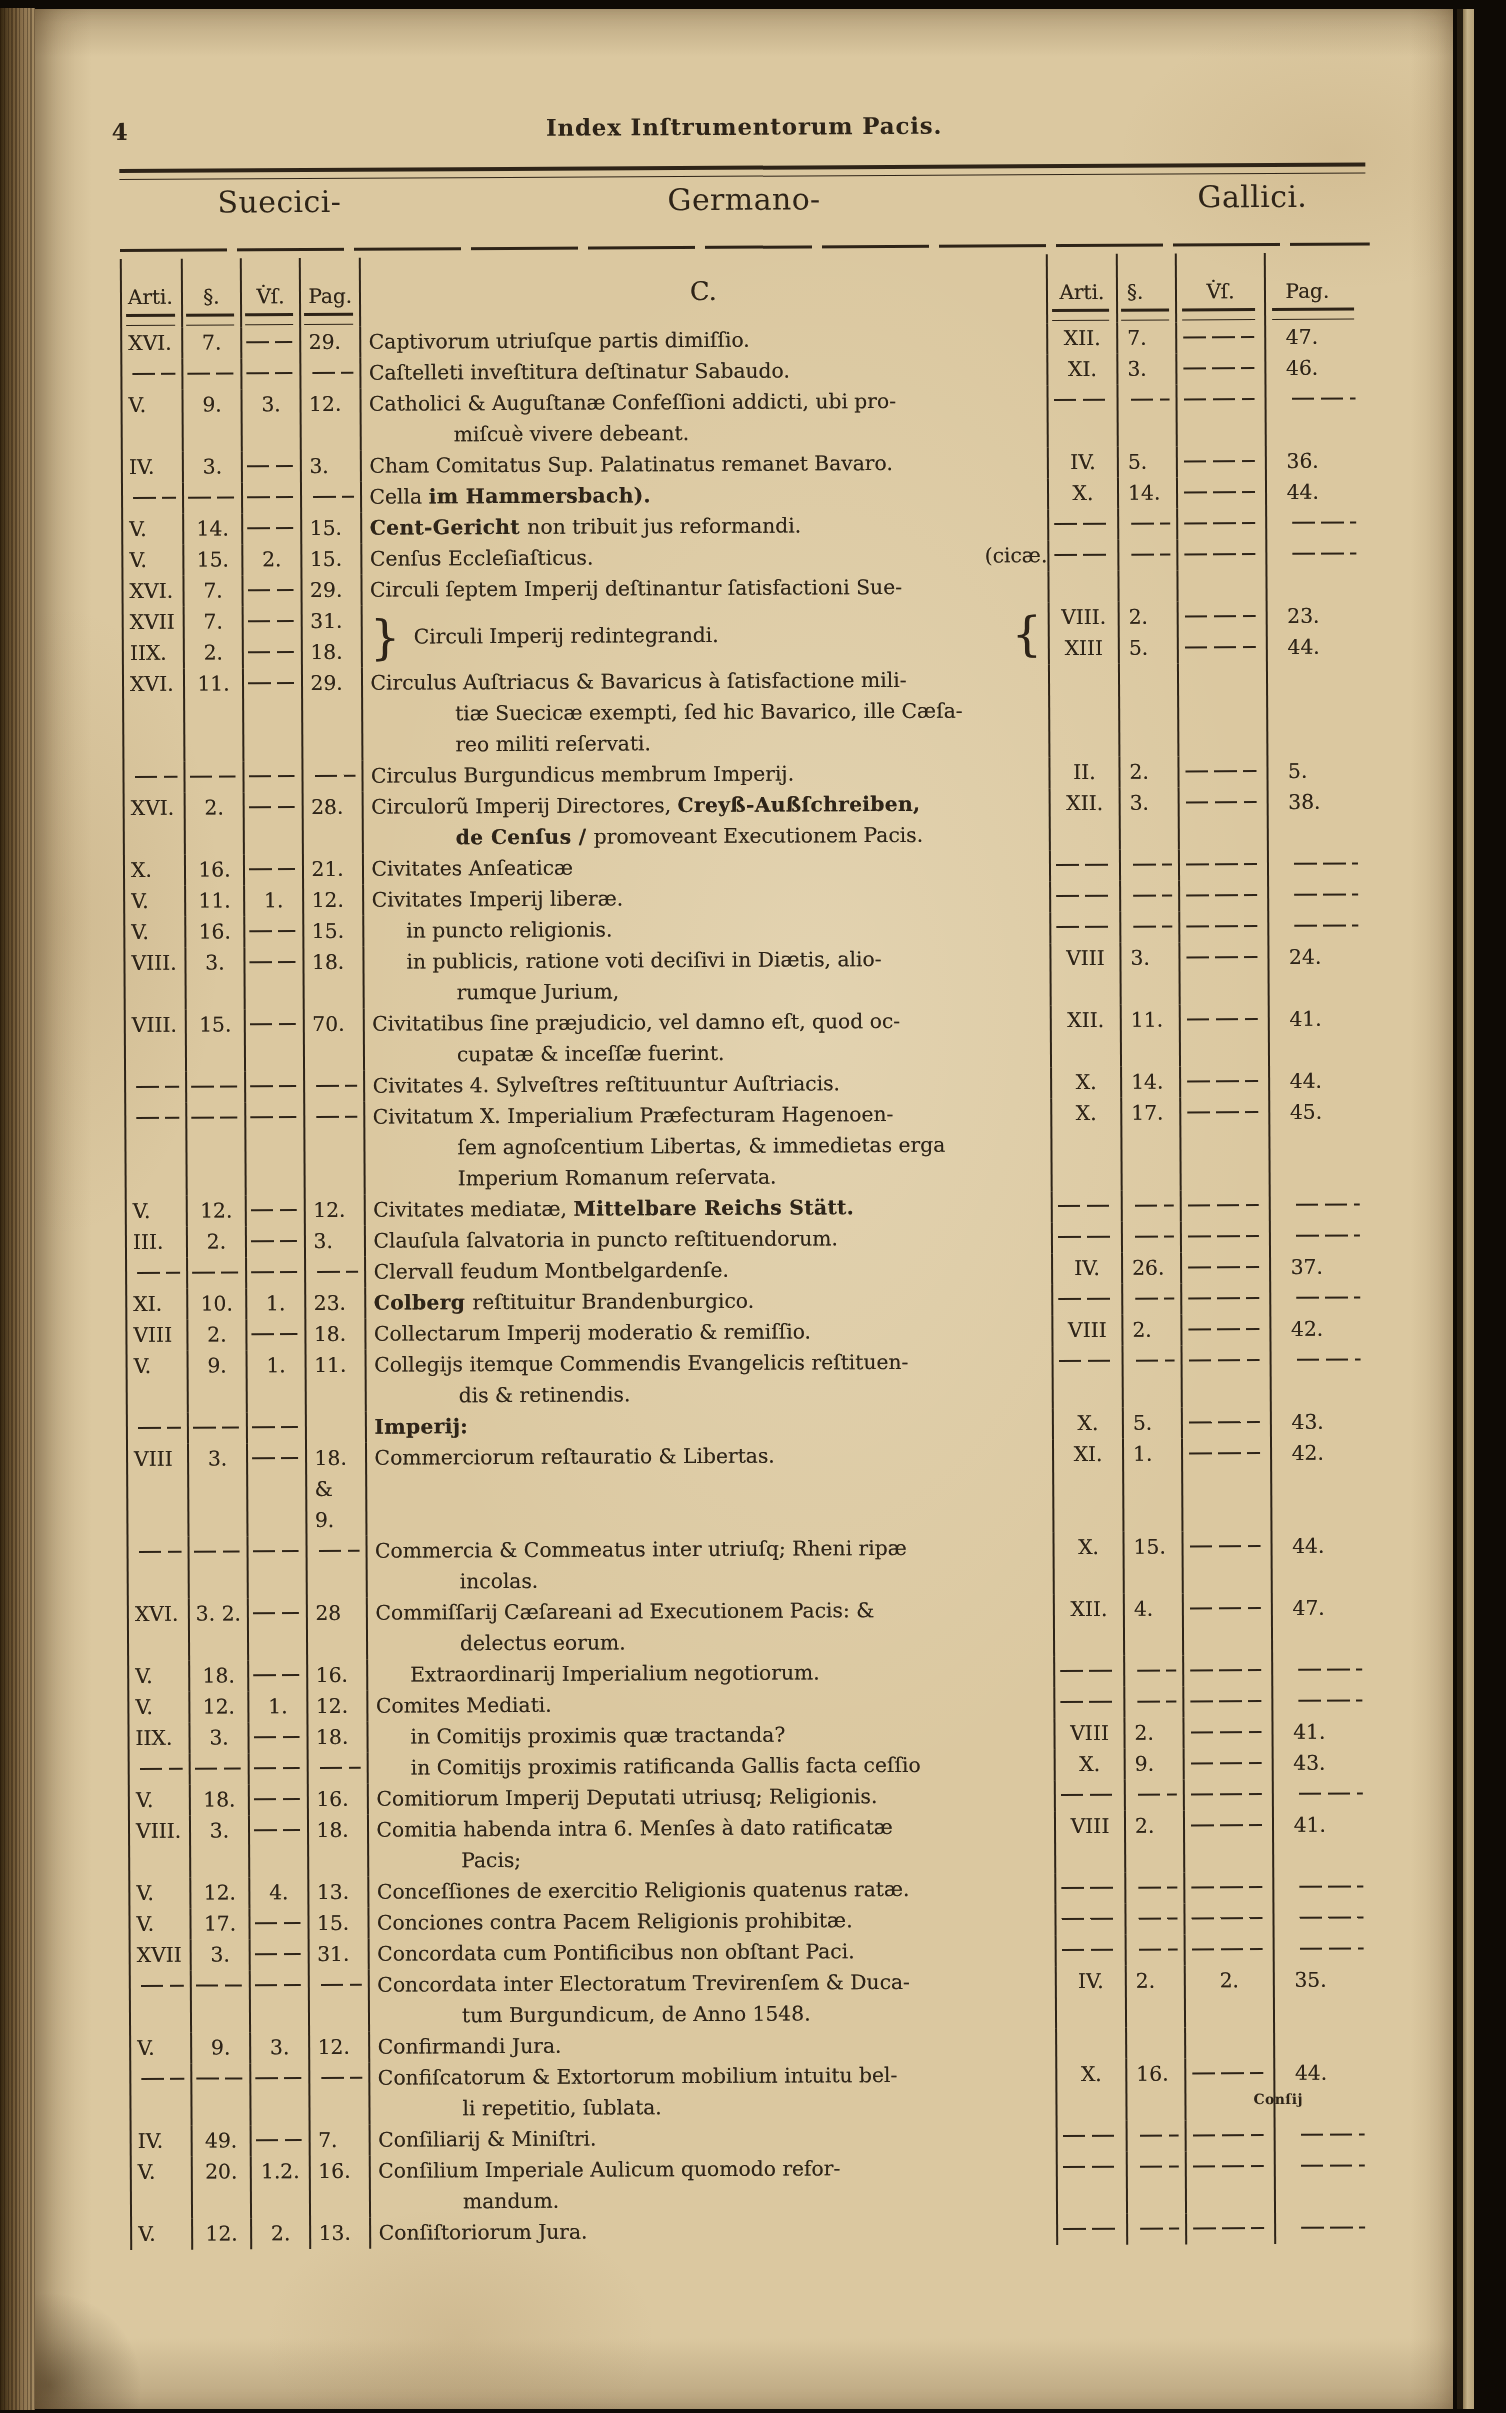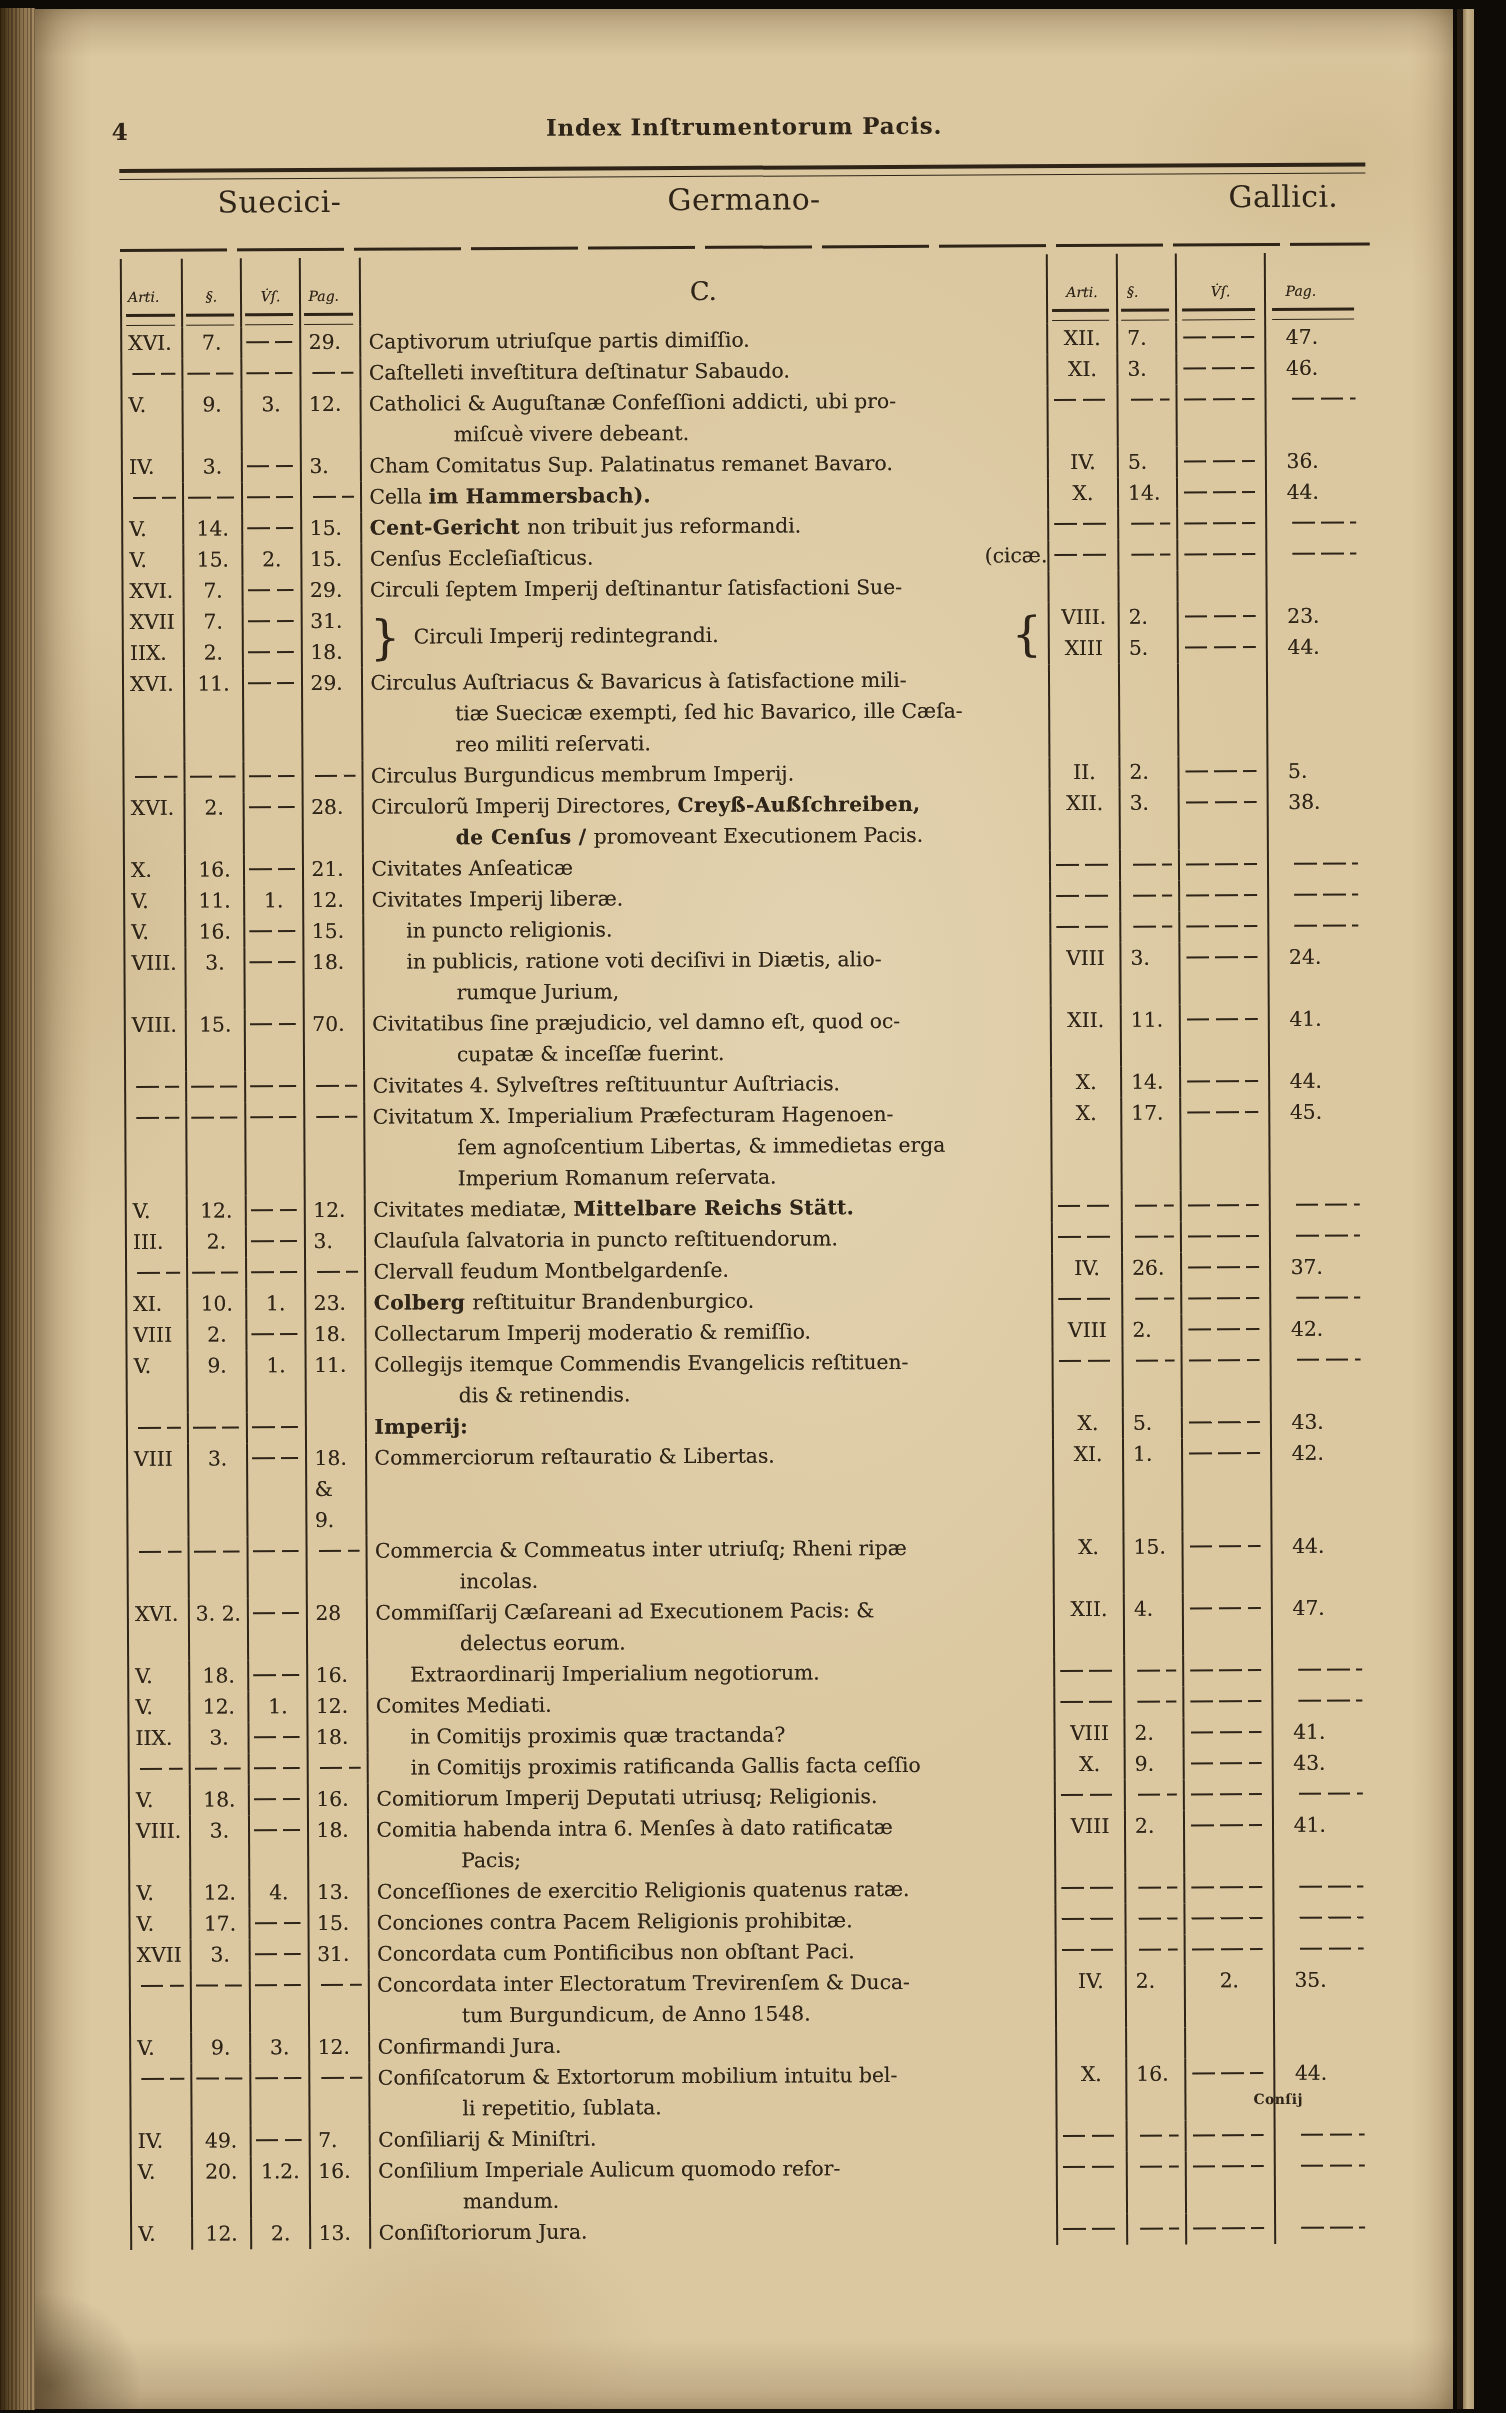--- a/index.html
+++ b/index.html
@@ -45,42 +45,42 @@
 
   .folio{position:absolute;left:-7.5px;top:10.5px;font-size:23px;font-weight:700;}
   .running-title{position:absolute;left:0;top:9px;width:1250px;text-align:center;
     font-size:23px;font-weight:700;letter-spacing:0.8px;}
   .rule-double{position:absolute;left:0;right:4.5px;top:62px;height:10.5px;
     border-top:4.5px solid var(--ink);border-bottom:1.9px solid var(--ink);}
   .sec-headers{position:absolute;left:0;top:78px;width:1250px;height:48px;}
   .sec-headers span{position:absolute;font-size:30px;letter-spacing:0.4px;}
   .sec-suecici{left:98px;}
   .sec-germano{left:548px;}
-  .sec-gallici{left:1109px;}
+  .sec-gallici{left:1078px;}
   .rule-broken{position:absolute;left:0;right:0;top:142px;height:3.4px;
     background:repeating-linear-gradient(90deg,var(--ink) 0 107px, rgba(0,0,0,0) 107px 117px);}
 
   .table{position:absolute;left:0;top:152px;width:1244px;}
   .trow,.thead{display:grid;grid-template-columns:var(--cols);}
   .trow{min-height:31px;}
   .thead{height:69px;}
 
   .cell{font-size:20.3px;line-height:31px;text-shadow:0 0 0.5px rgba(46,36,24,.55);}
   
   .c-larti{border-left:2.3px solid var(--ink);border-right:2.3px solid var(--ink);padding-left:6px;}
   .c-lpar{border-right:2.3px solid var(--ink);text-align:center;}
   .c-lvs{border-right:2.3px solid var(--ink);text-align:center;}
   .c-lpag{border-right:2.3px solid var(--ink);padding-left:7.5px;}
   .c-desc{padding:0;}
   .c-rarti{border-left:2.3px solid var(--ink);border-right:2.3px solid var(--ink);text-align:center;}
   .c-rpar{border-right:2.3px solid var(--ink);padding-left:9px;}
   .c-rvs{border-right:2.3px solid var(--ink);text-align:center;}
   .c-rpag{padding-left:19.6px;}
 
-  .thead .cell{position:relative;font-style:italic;font-size:14px;padding-top:22.6px;}
+  .thead .cell{position:relative;font-size:20px;padding-top:22.6px;}
   .thead .cell::after{content:"";position:absolute;left:6%;right:10%;bottom:2.3px;height:7.5px;
     border-top:3px solid var(--ink);border-bottom:1.9px solid var(--ink);}
   .thead .hc-center{font-style:normal;font-size:25.6px;text-align:center;padding-top:19.6px;}
   .thead .hc-center::after{display:none;}
 
   .ln{padding-left:7.5px;white-space:nowrap;line-height:31px;}
   .ln.i1{padding-left:42px;}
   .ln.i2{padding-left:92px;}
   .seg-f{font-weight:700;letter-spacing:0.3px;}
   .seg-rt{float:right;}

